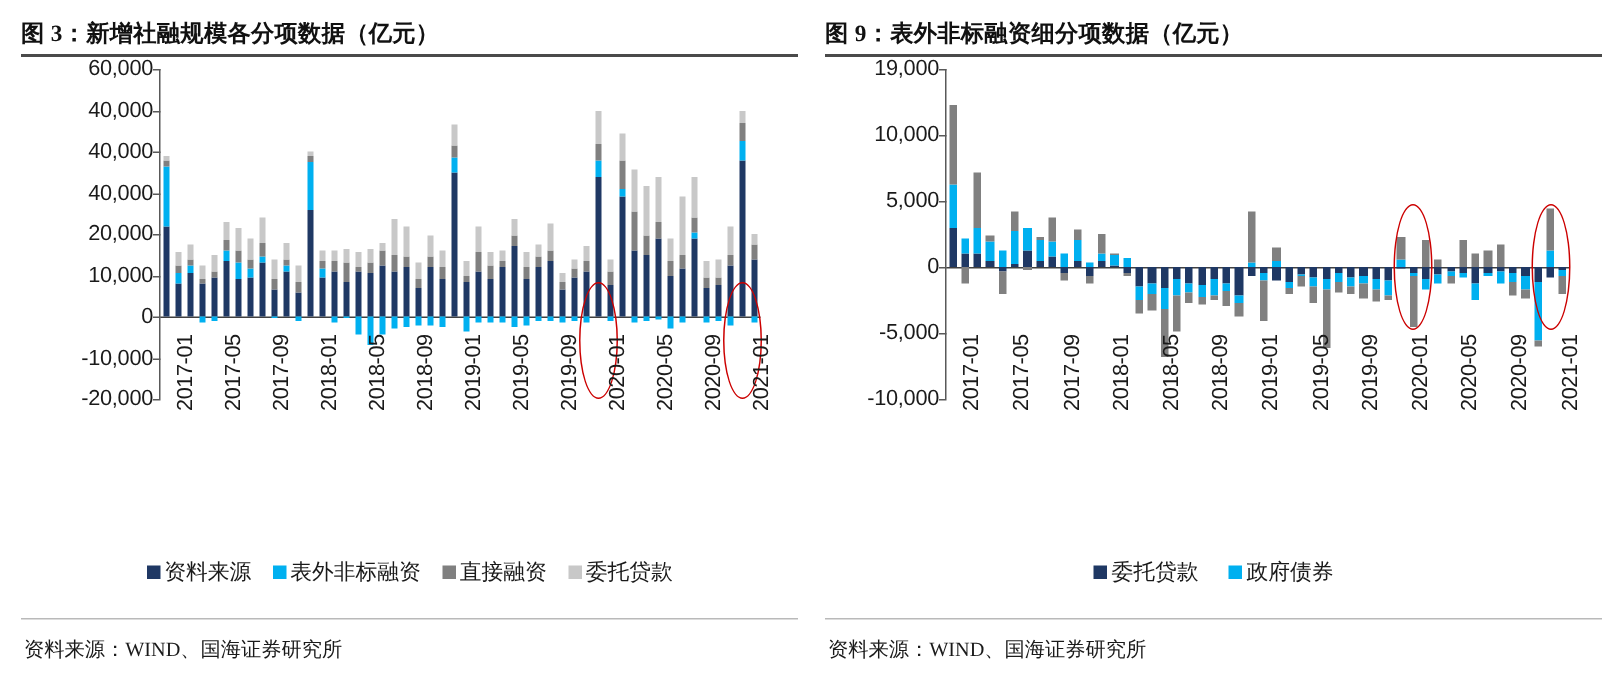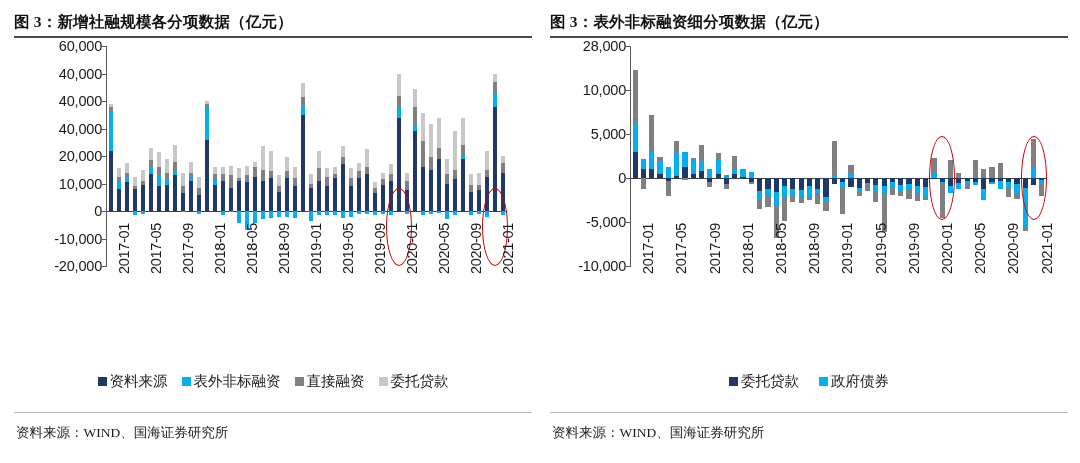--- a/index.html
+++ b/index.html
@@ -360,30 +360,30 @@
         <span class="legend-item" style="margin-left: 14px;">
           <span class="swatch" style="background: rgb(200, 200, 200);"></span>
           <span>委托贷款</span>
         </span>
       </div>
     <div class="rule-bottom" id="rule-b-fig3" style="position: absolute; top: 412px;"></div>
     <div class="source" id="src-fig3" style="top: 424px;">资料来源：WIND、国海证券研究所</div>
   </div>
 
   <div class="panel right">
-    <div class="fig-title">图 3：表外非标融资细分项数据（亿元）</div>
+    <div class="fig-title">图 9：表外非标融资细分项数据（亿元）</div>
     <div class="rule-top"></div>
     <div class="chart-area" id="chart-fig4" style="height: 232px;">
         <div class="ylabels" style="width: 80px;">
           <div class="ylabel" style="top: 228px;">-10,000</div>
           <div class="ylabel" style="top: 184px;">-5,000</div>
           <div class="ylabel" style="top: 140px;">0</div>
           <div class="ylabel" style="top: 96px;">5,000</div>
           <div class="ylabel" style="top: 52px;">10,000</div>
-          <div class="ylabel" style="top: 8px;">28,000</div>
+          <div class="ylabel" style="top: 8px;">19,000</div>
         </div>
         <div class="plot" style="left: 80px; width: 415px; top: 8px; height: 220px;">
           <div class="tick" style="top: 220px;"></div>
           <div class="tick" style="top: 176px;"></div>
           <div class="tick" style="top: 132px;"></div>
           <div class="tick" style="top: 88px;"></div>
           <div class="tick" style="top: 44px;"></div>
           <div class="tick" style="top: 0px;"></div>
           <div class="zeroline" style="top: 132px; width: 415px;"></div>
           <div class="seg" style="background: rgb(31, 56, 100); left: 1.577px; width: 5.146px; top: 105.6px; height: 26.4px;"></div>

